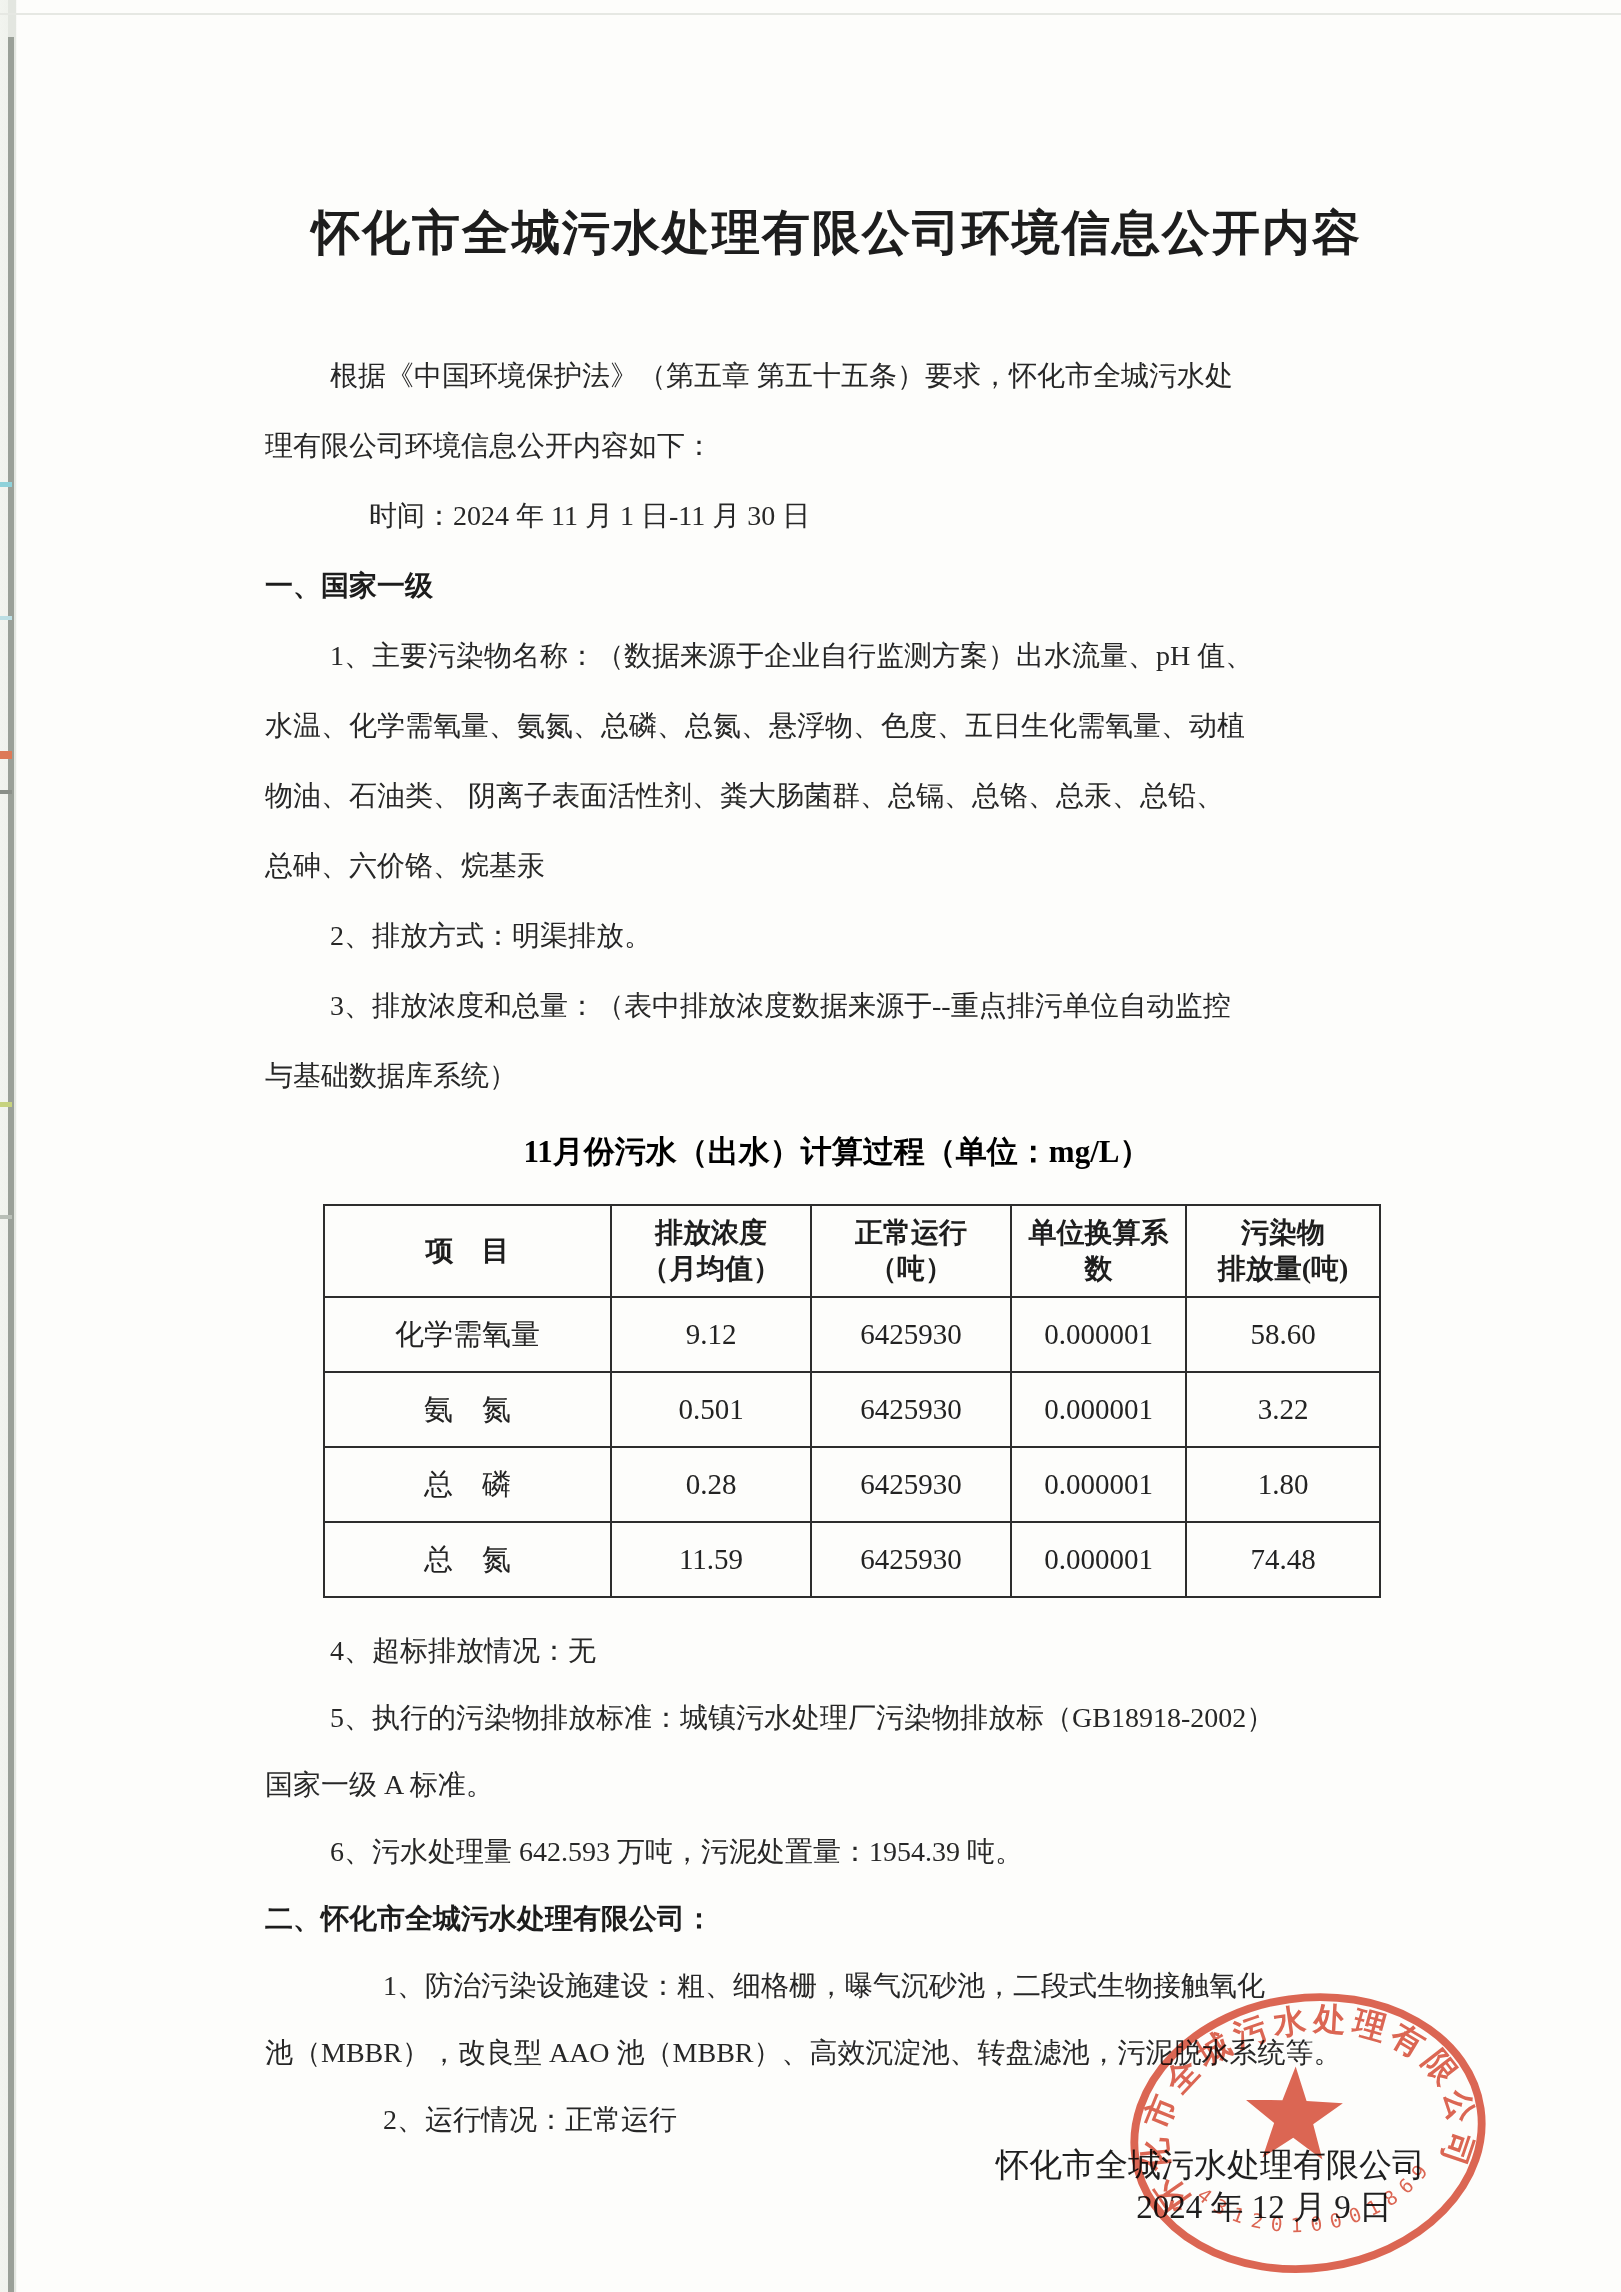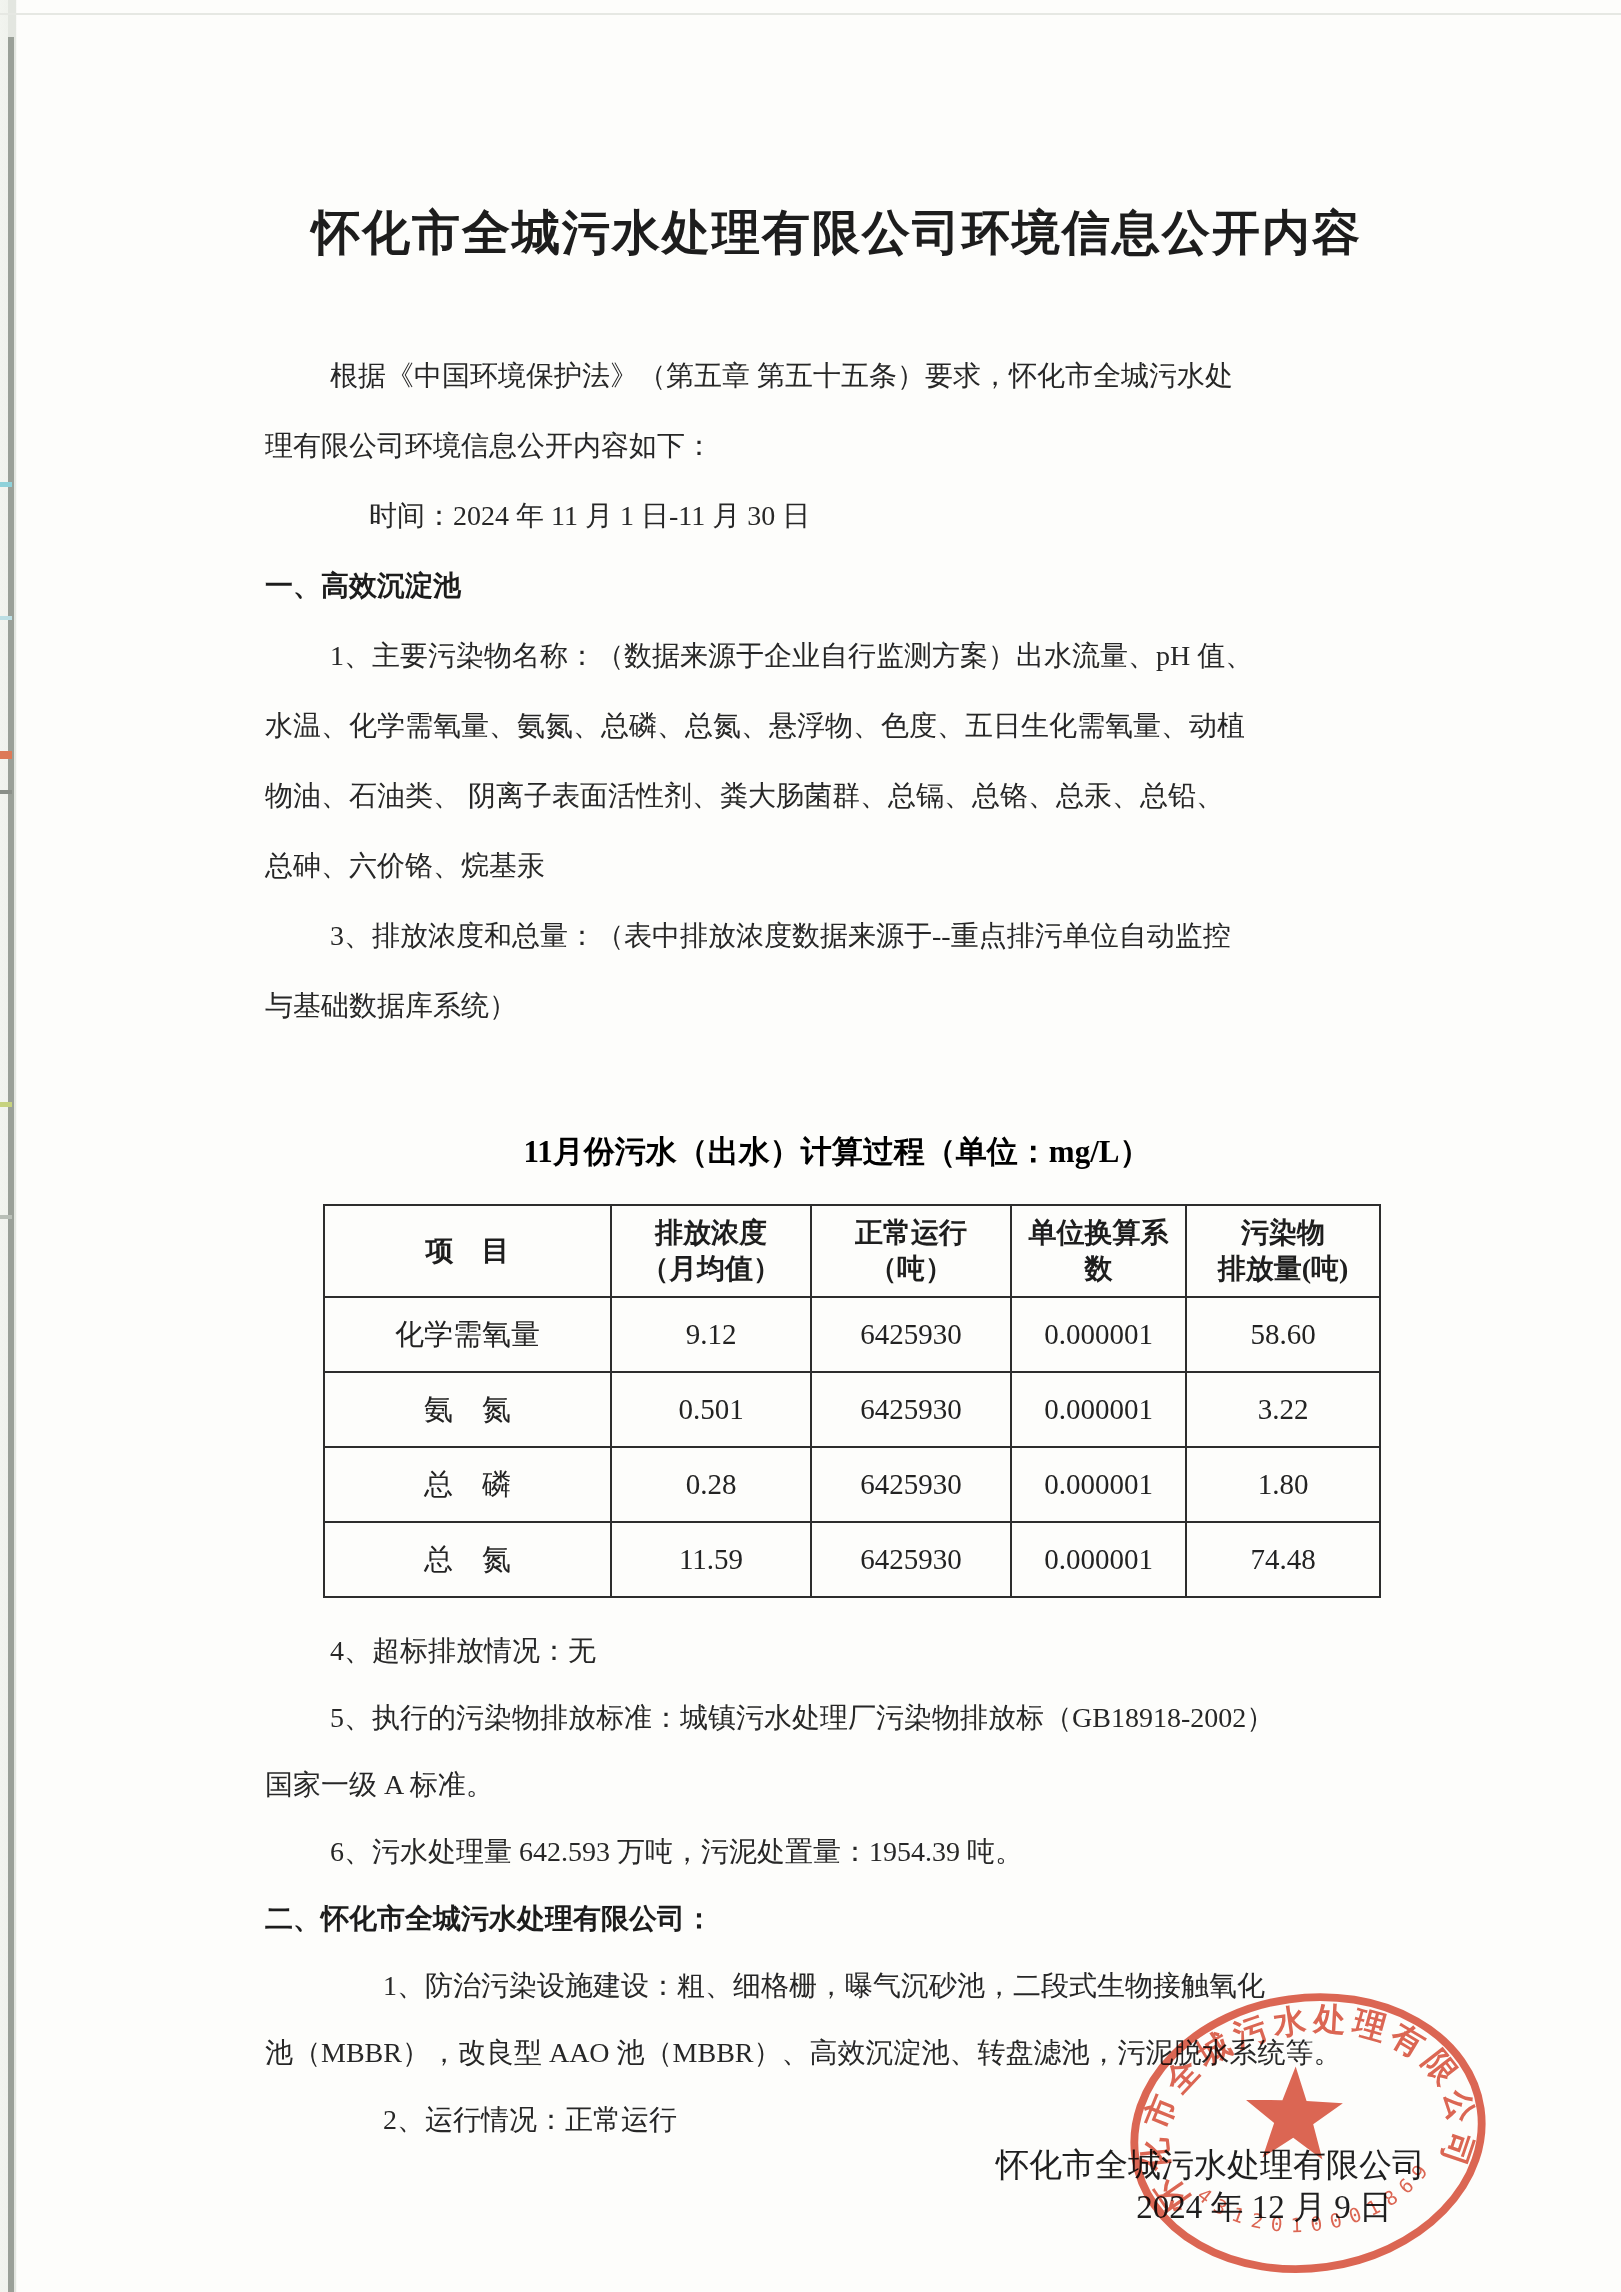--- a/index.html
+++ b/index.html
@@ -71,25 +71,26 @@
 <div class="edge-tick" style="top:790px;height:3.9px;background:#8a8f88;"></div>
 <div class="edge-tick" style="top:1102px;height:4.9px;background:#c7d37f;"></div>
 <div class="edge-tick" style="top:1215px;height:3.9px;background:#b9bfb7;"></div>
 
 <div class="doc-title">怀化市全城污水处理有限公司环境信息公开内容</div>
 
 <div id="sec-intro" class="text-block">
     <div class="doc-line" style="padding-left: 65px;">根据《中国环境保护法》（第五章 第五十五条）要求，怀化市全城污水处</div>
     <div class="doc-line" style="padding-left: 0px;">理有限公司环境信息公开内容如下：</div>
     <div class="doc-line" style="padding-left: 104px;">时间：2024 年 11 月 1 日-11 月 30 日</div>
-    <div class="doc-line bold" style="padding-left: 0px;">一、高效沉淀池</div>
+    <div class="doc-line bold" style="padding-left: 0px;">一、国家一级</div>
     <div class="doc-line" style="padding-left: 65px;">1、主要污染物名称：（数据来源于企业自行监测方案）出水流量、pH 值、</div>
     <div class="doc-line" style="padding-left: 0px;">水温、化学需氧量、氨氮、总磷、总氮、悬浮物、色度、五日生化需氧量、动植</div>
     <div class="doc-line" style="padding-left: 0px;">物油、石油类、 阴离子表面活性剂、粪大肠菌群、总镉、总铬、总汞、总铅、</div>
     <div class="doc-line" style="padding-left: 0px;">总砷、六价铬、烷基汞</div>
+    <div class="doc-line" style="padding-left: 65px;">2、排放方式：明渠排放。</div>
     <div class="doc-line" style="padding-left: 65px;">3、排放浓度和总量：（表中排放浓度数据来源于--重点排污单位自动监控</div>
     <div class="doc-line" style="padding-left: 0px;">与基础数据库系统）</div>
   </div>
 
 <div class="table-title">11月份污水（出水）计算过程（单位：mg/L）</div>
 
 <table class="calc">
   <colgroup id="calc-cols">
       <col style="width: 287px;">
       <col style="width: 200px;">

